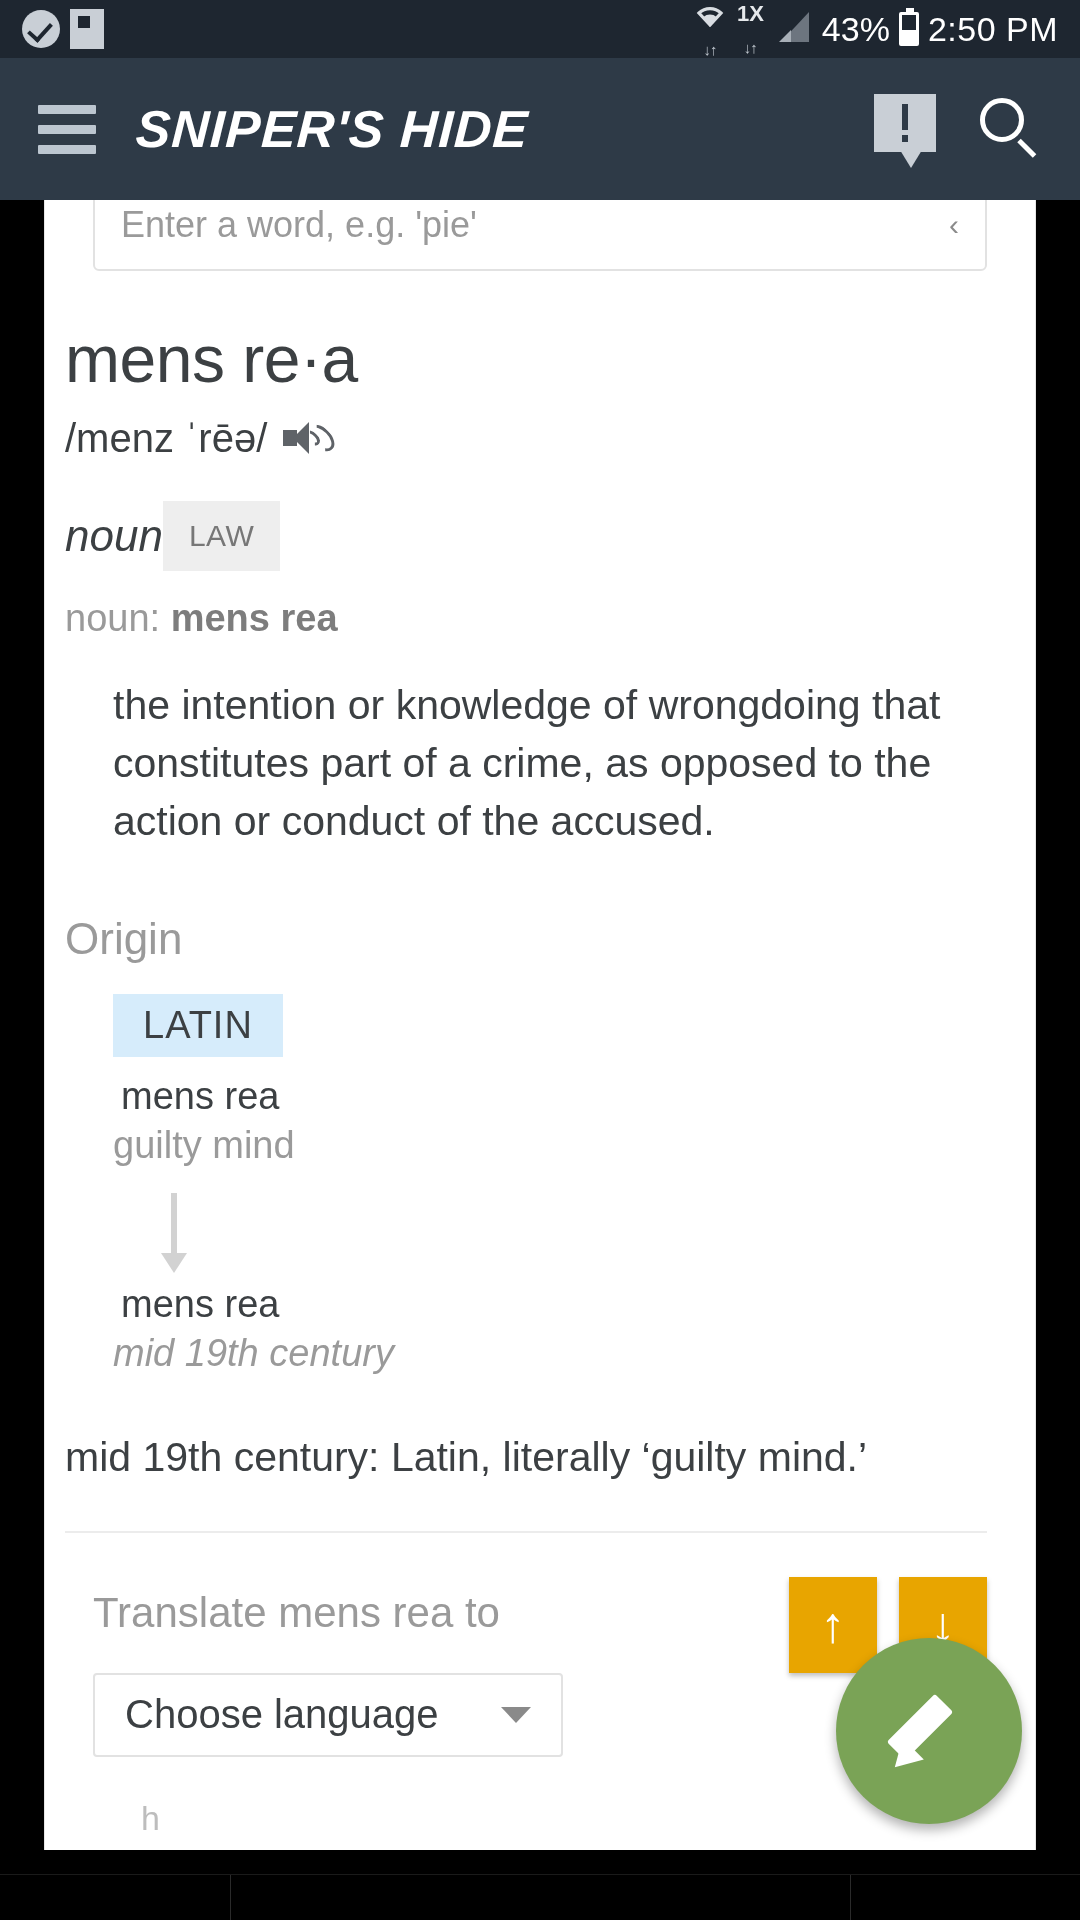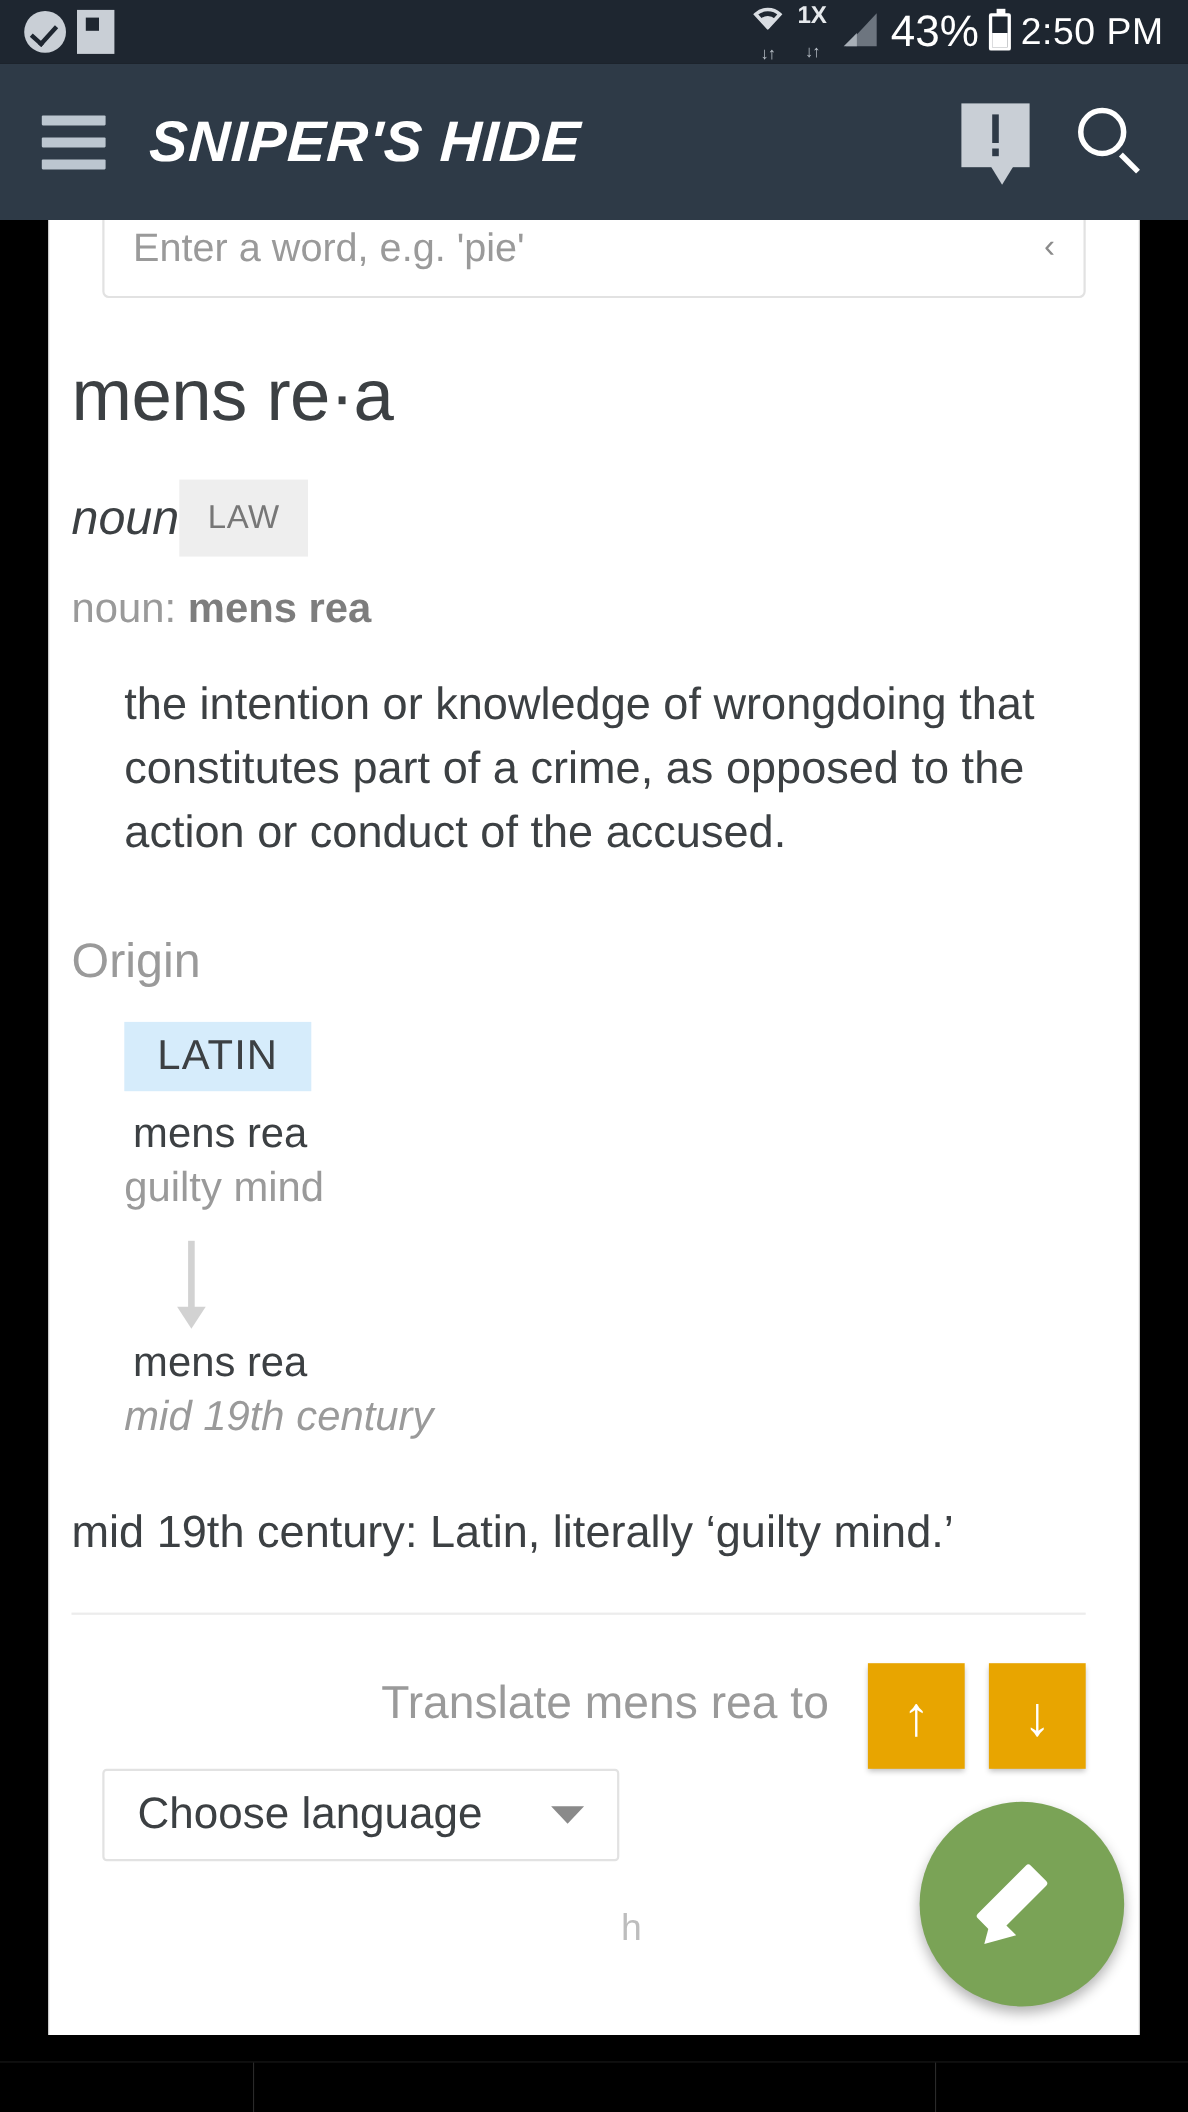--- a/index.html
+++ b/index.html
@@ -14,21 +14,21 @@
   
   .statusbar {
     position: absolute; top: 0; left: 0; width: 1080px; height: 58px;
     background: #1e2630; color: #e6e9ec;
     display: flex; align-items: center; justify-content: space-between;
     padding: 0 22px;
   }
   .sb-left { display: flex; align-items: center; gap: 10px; }
   .sb-right { display: flex; align-items: center; gap: 9px; }
   .sb-time { font-size: 34px; letter-spacing: .5px; color: #ffffff; }
-  .sb-pct { font-size: 40px; color: #ffffff; }
+  .sb-pct { font-size: 34px; color: #ffffff; }
   .ico-check {
     width: 38px; height: 38px; border-radius: 50%;
     background: #c9cfd6; position: relative;
   }
   .ico-check:after {
     content: ""; position: absolute; left: 11px; top: 8px;
     width: 10px; height: 19px; border: solid #1e2630;
     border-width: 0 4px 4px 0; transform: rotate(42deg);
   }
   .ico-flip {
@@ -155,21 +155,21 @@
     border-left: 13px solid transparent; border-right: 13px solid transparent;
     border-top: 20px solid #d2d2d2;
   }
   .tree-word2 { margin-top: 24px; font-size: 38px; color: #3c4043; padding-left: 8px; }
   .tree-era { margin-top: 6px; font-size: 38px; color: #9a9a9a; font-style: italic; }
   .etym { margin-top: 54px; font-size: 41px; color: #3c4043; line-height: 1.4; }
 
   .divider { margin-top: 44px; height: 2px; background: #ececec; }
 
   .translate {
-    position: relative; padding: 56px 28px 0 48px; text-align: center;
+    position: relative; padding: 56px 28px 0 48px;
   }
   .tr-label { font-size: 42px; color: #9a9a9a; }
   .tr-actions { position: absolute; right: 48px; top: 44px; display: flex; gap: 22px; }
   .tr-btn {
     width: 88px; height: 96px; background: #e8a500; color: #ffffff;
     display: flex; align-items: center; justify-content: center;
     font-size: 50px; line-height: 1;
     box-shadow: 0 3px 5px rgba(0,0,0,.25);
   }
   .tr-select {
@@ -271,20 +271,29 @@
       <div class="searchwrap">
         <div class="searchbox">
           <span>Enter a word, e.g. 'pie'</span>
           <span class="chev">‹</span>
         </div>
       </div>
 
       <div class="content">
         <div class="headword">mens re·a</div>
 
+        <div class="pron">
+          <span>/menz ˈrēə/</span>
+          <span class="spk">
+            <span class="box"></span>
+            <span class="cone"></span>
+            <span class="w1"></span>
+            <span class="w2"></span>
+          </span>
+        </div>
 
         <div class="posrow">
           <span class="pos">noun</span>
           <span class="postag">LAW</span>
         </div>
 
         <div class="subhead"><span>noun: </span><b>mens rea</b></div>
 
         <ul class="defs">
           <li>the intention or knowledge of wrongdoing that constitutes part of a crime, as opposed to the action or conduct of the accused.</li>

